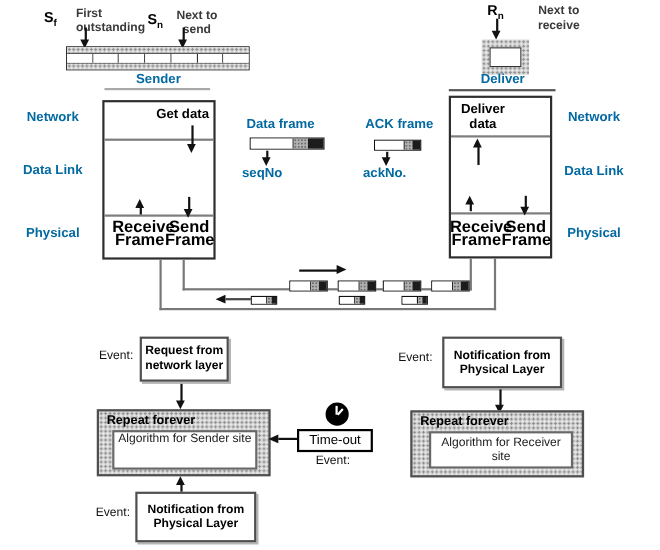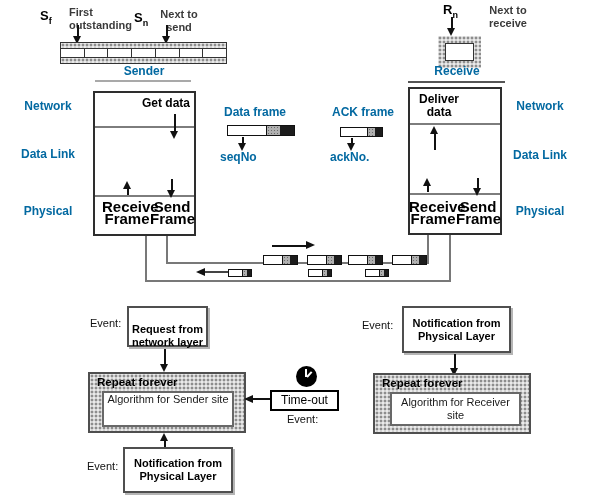--- a/index.html
+++ b/index.html
@@ -76,21 +76,21 @@
   <div class="abs lblg ctr" style="left:98px;top:65px;width:92px;">Sender</div>
   <div class="underline" style="left:95px;top:80px;width:96px;background:#a9a9a9;"></div>
 
   <div class="abs sym" style="left:443px;top:2px;"><span>R</span><sub>n</sub></div>
   <div class="abs lblg-sm ctr" style="left:477px;top:4px;width:62px;">Next to receive</div>
   <div class="vl" style="left:451px;top:17px;height:12px;"></div>
   <div class="hd hd-d" style="left:447px;top:28px;"></div>
   <div class="abs stipple" style="left:438px;top:36px;width:43px;height:32px;padding:7px;box-sizing:border-box;">
     <div style="width:100%;height:100%;background:#fff;border:1px solid #333;box-sizing:border-box;"></div>
   </div>
-  <div class="abs lblg ctr" style="left:410px;top:65px;width:94px;">Receive</div>
+  <div class="abs lblg ctr" style="left:410px;top:65px;width:94px;">Deliver</div>
   <div class="underline" style="left:408px;top:81px;width:97px;background:#555;"></div>
 
   <div class="stackbox" style="left:93px;top:91px;width:103px;height:145px;"></div>
   <div class="divider" style="left:95px;top:126px;width:99px;"></div>
   <div class="divider" style="left:95px;top:195px;width:99px;"></div>
   <div class="abs lblb rt" style="left:118px;top:97px;width:72px;">Get data</div>
   <div class="vl" style="left:174px;top:114px;height:18px;"></div>
   <div class="hd hd-d" style="left:170px;top:131px;"></div>
   <div class="hd hd-u" style="left:123px;top:181px;"></div>
   <div class="vl" style="left:127px;top:188px;height:7px;"></div>
@@ -182,21 +182,21 @@
     <div class="seg-g" style="width:4px;"></div>
     <div class="seg-b" style="flex:1;"></div>
   </div>
   <div class="miniframe" style="left:365px;top:269px;width:24px;height:8px;">
     <div class="seg-w" style="width:14px;border-right:1px solid #111;box-sizing:border-box;"></div>
     <div class="seg-g" style="width:4px;"></div>
     <div class="seg-b" style="flex:1;"></div>
   </div>
 
   <div class="abs plain" style="left:90px;top:317px;">Event:</div>
-  <div class="evbox" style="left:127px;top:306px;width:81px;height:41px;padding-top:15px;">Request from network layer</div>
+  <div class="evbox" style="left:127px;top:306px;width:81px;height:41px;padding-top:5px;">Request from network layer</div>
   <div class="vl" style="left:164px;top:349px;height:17px;"></div>
   <div class="hd hd-d" style="left:160px;top:364px;"></div>
 
   <div class="loopbox stipple" style="left:88px;top:372px;width:158px;height:61px;">
     <div class="abs lblb" style="left:7px;top:2px;font-size:11.5px;">Repeat forever</div>
     <div class="loopinner" style="left:12px;top:17px;width:132px;height:36px;padding-top:0;">Algorithm for Sender site</div>
   </div>
 
   <div class="clock" style="left:296px;top:366px;">
     <span class="min"></span>

